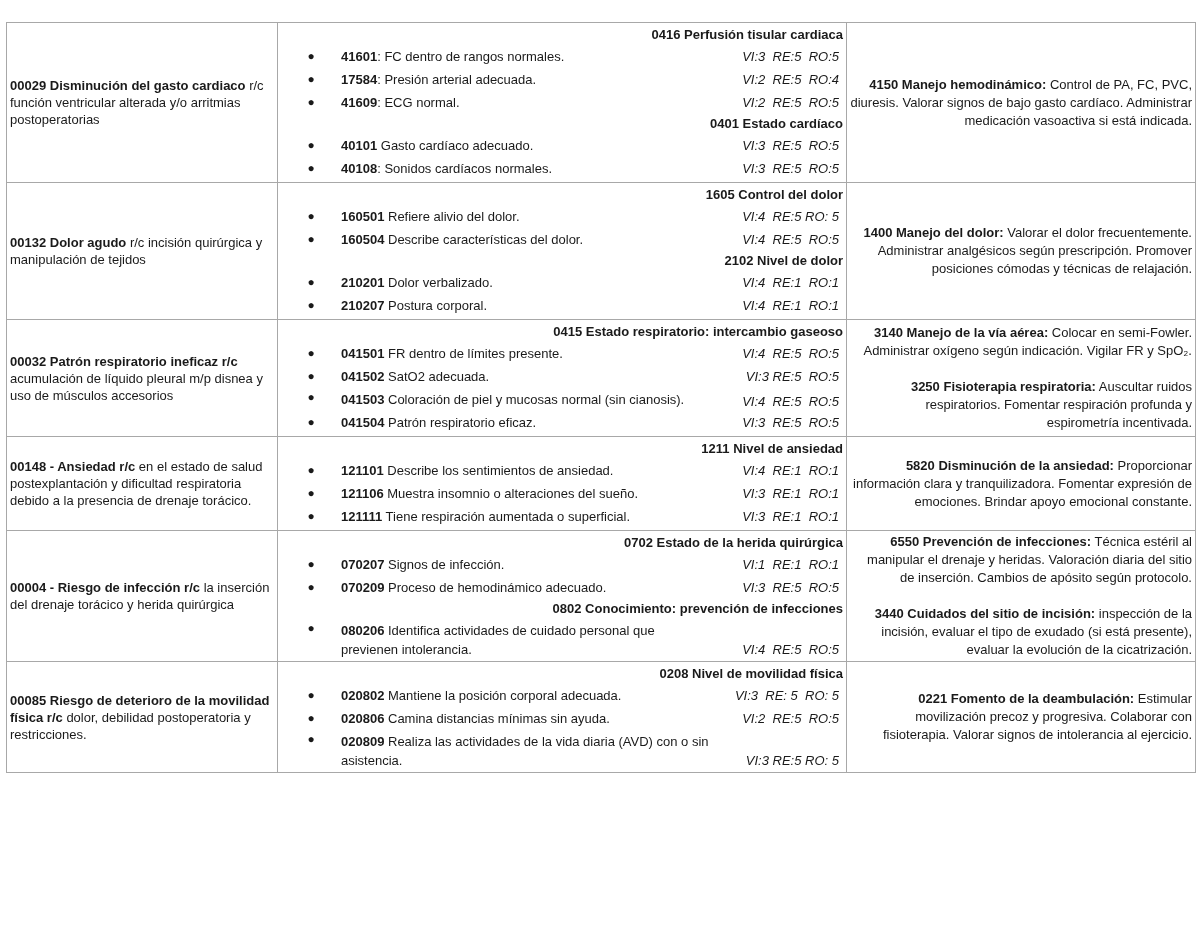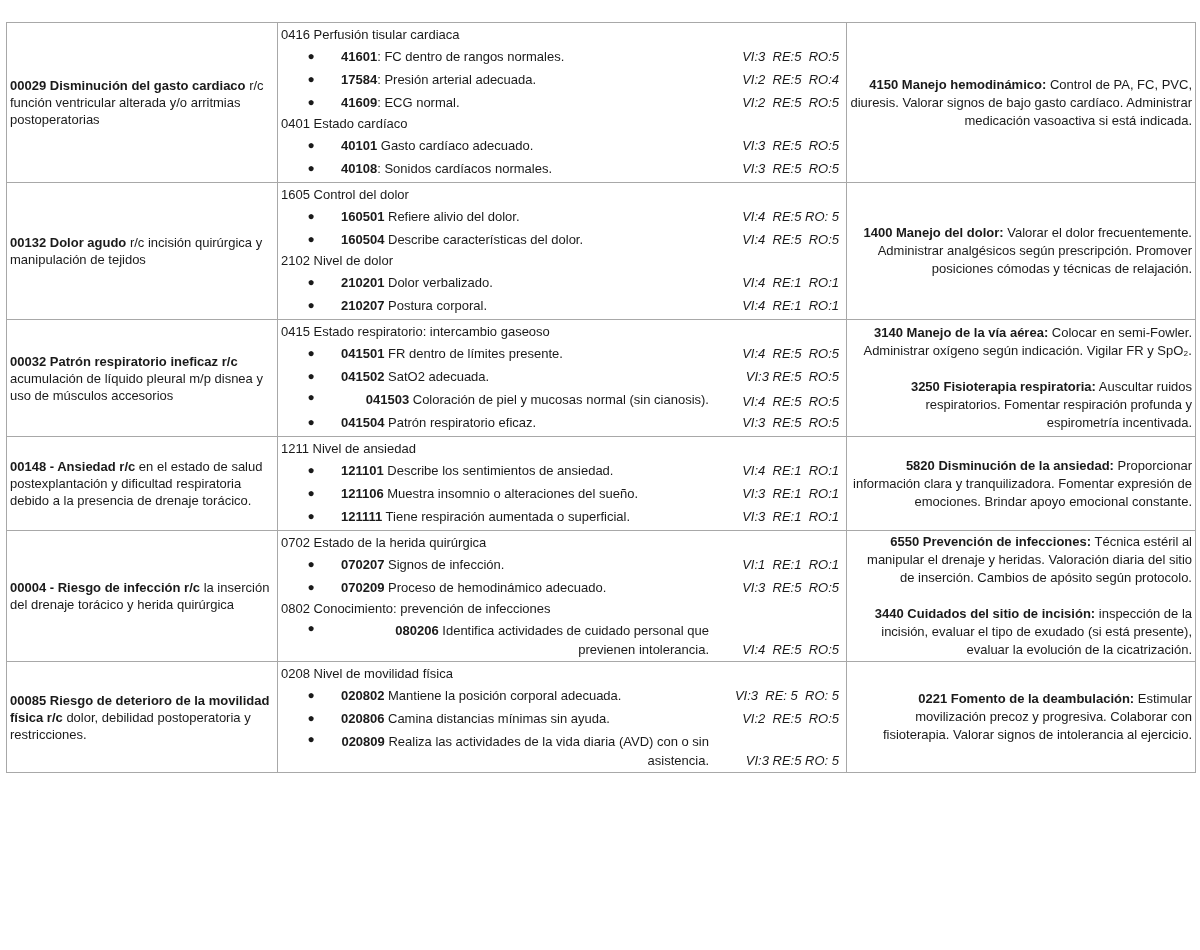--- a/index.html
+++ b/index.html
@@ -19,30 +19,30 @@
     table.care-plan td {
       border: 1.5px solid #a8a8a8;
       vertical-align: middle;
       padding: 2px 3px;
     }
     col.c1 { width: 271px; }
     col.c2 { width: 569px; }
     col.c3 { width: 349px; }
     .diag { padding-left: 3px; }
     .b { font-weight: bold; }
-    .noc-title { font-weight: normal; height: 20px; line-height: 20px; }
+    .noc-title { font-weight: bold; height: 20px; line-height: 20px; text-align: right; }
     .ind {
       display: flex; align-items: flex-start;
       min-height: 23px; line-height: 23px;
     }
     .ind .bullet { width: 60px; text-align: center; flex: 0 0 60px; font-size: 12px; }
     .ind .txt { flex: 1 1 auto; }
     .ind .score { flex: 0 0 130px; font-style: italic; text-align: right; white-space: pre; padding-right: 4px; }
     .ind.wrap { line-height: 19px; }
-    .ind.wrap .txt { padding-top: 2px; text-align: right; }
+    .ind.wrap .txt { padding-top: 2px; }
     .ind.wrap .score { align-self: flex-end; }
     .nic { line-height: 18px; }
     .nic p { margin: 0; text-align: right; }
     .nic p + p { margin-top: 18px; }
   </style>
 </head>
 <body>
 
 <table class="care-plan">
   <colgroup>

